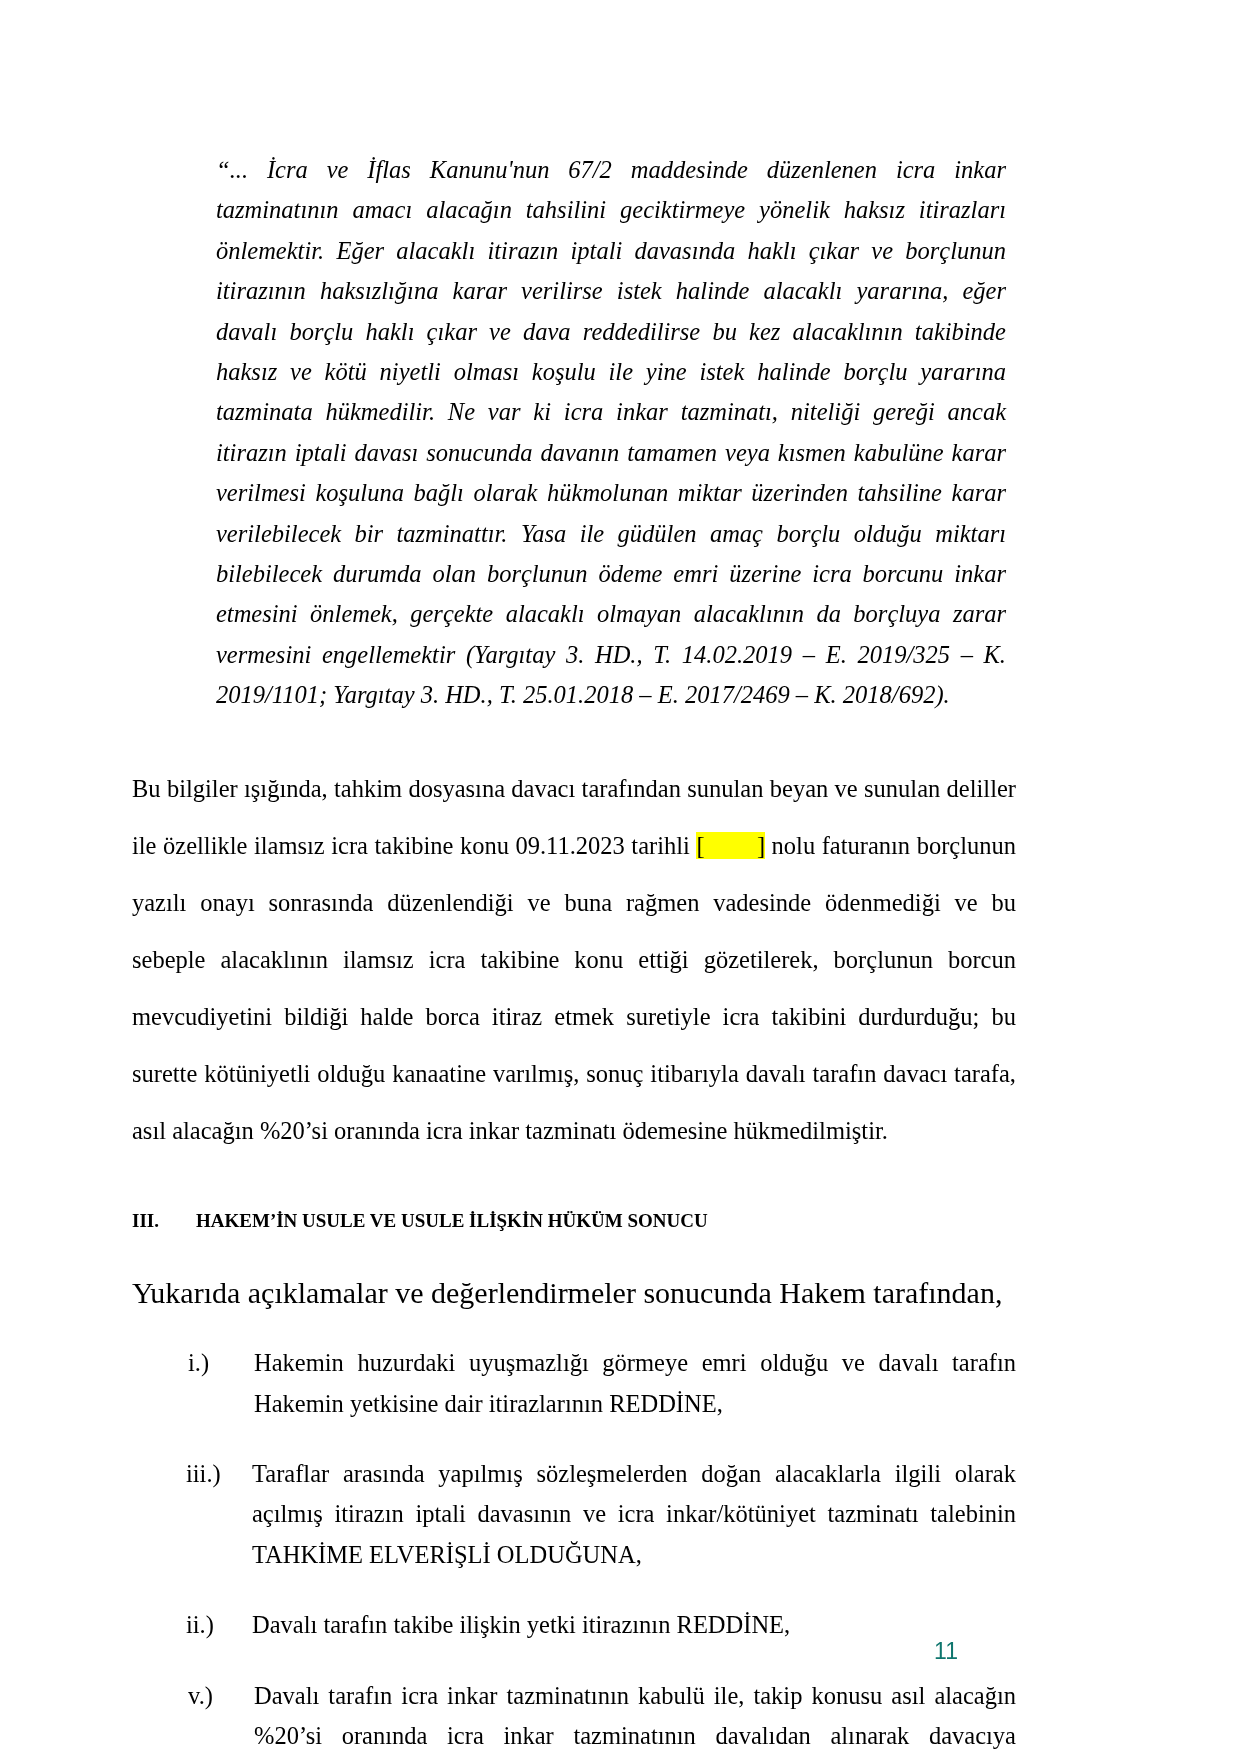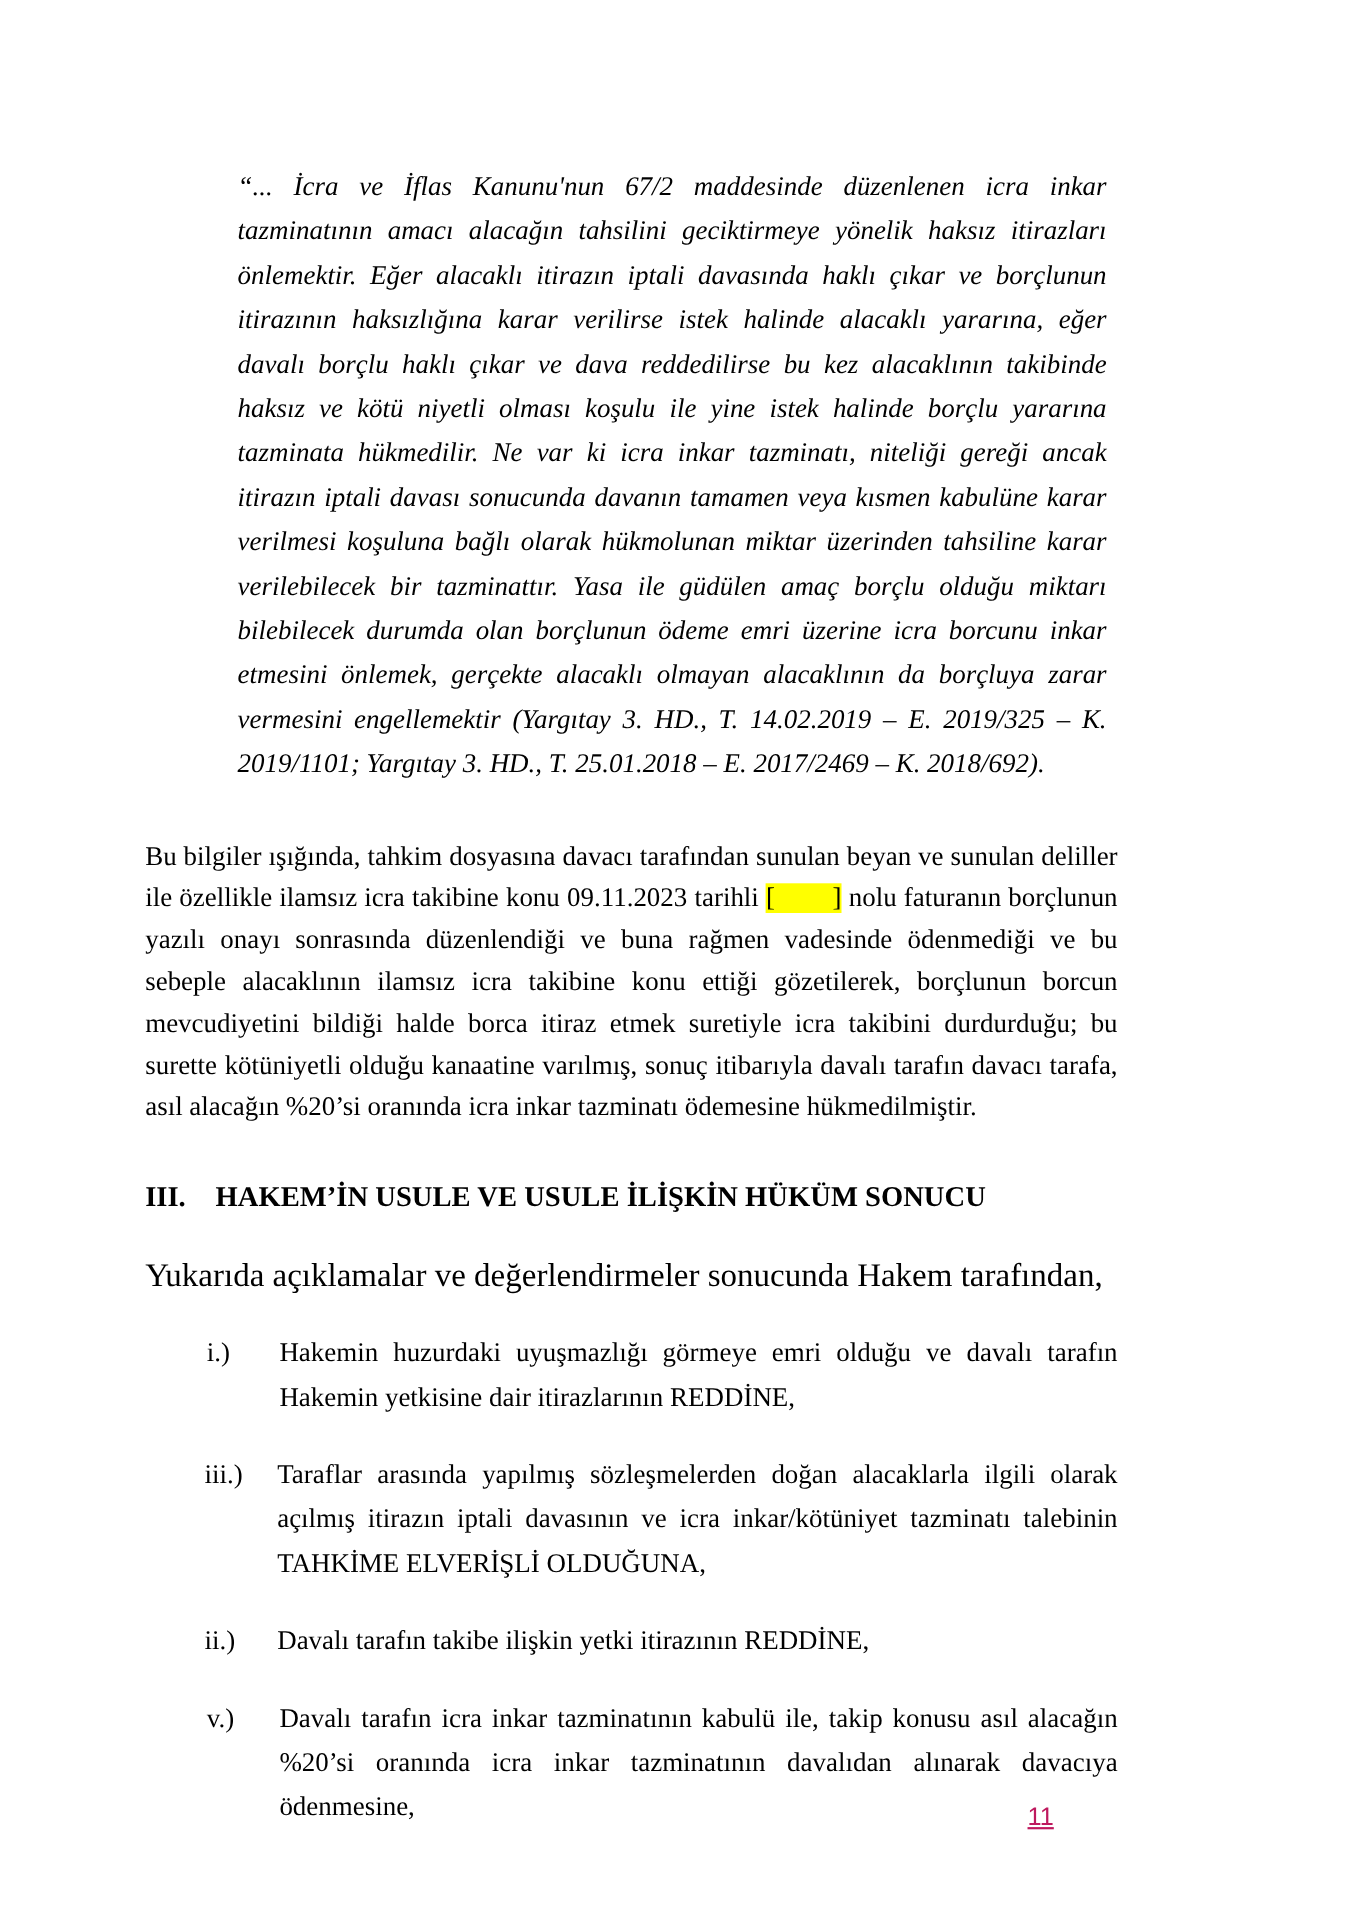--- a/index.html
+++ b/index.html
@@ -33,33 +33,33 @@
     text-align: justify;
     text-justify: inter-word;
   }
   .quote-block p { margin: 0; }
 
   
   .body-par {
     margin: 42px 0 0 0;
     width: 884px;
     font-size: 24.5px;
-    line-height: 38px;
+    line-height: 57px;
     text-align: justify;
     text-justify: inter-word;
   }
   .body-par.first { margin-top: 44px; }
 
   
   .heading {
     margin: 46px 0 0 0;
     width: 884px;
     display: flex;
     font-weight: bold;
-    font-size: 26px;
+    font-size: 19px;
     line-height: 32px;
   }
   .heading .num {
     width: 64px;
     flex: 0 0 64px;
   }
   .heading .txt { flex: 1; }
 
   .lead-par {
     margin: 36px 0 0 0;
@@ -104,22 +104,21 @@
   }
 
   
   .page-number {
     position: absolute;
     right: 126px;
     bottom: 92px;
     font-family: "Liberation Sans", "DejaVu Sans", sans-serif;
     font-size: 23px;
     line-height: 1;
-    color: #be185d;
-    text-decoration: underline;
+    color: #0f766e;
   }
 </style>
 </head>
 <body>
 
 <div class="page">
 
   <blockquote class="quote-block">
     <p>“... İcra ve İflas Kanunu'nun 67/2 maddesinde düzenlenen icra inkar tazminatının amacı alacağın tahsilini geciktirmeye yönelik haksız itirazları önlemektir. Eğer alacaklı itirazın iptali davasında haklı çıkar ve borçlunun itirazının haksızlığına karar verilirse istek halinde alacaklı yararına, eğer davalı borçlu haklı çıkar ve dava reddedilirse bu kez alacaklının takibinde haksız ve kötü niyetli olması koşulu ile yine istek halinde borçlu yararına tazminata hükmedilir. Ne var ki icra inkar tazminatı, niteliği gereği ancak itirazın iptali davası sonucunda davanın tamamen veya kısmen kabulüne karar verilmesi koşuluna bağlı olarak hükmolunan miktar üzerinden tahsiline karar verilebilecek bir tazminattır. Yasa ile güdülen amaç borçlu olduğu miktarı bilebilecek durumda olan borçlunun ödeme emri üzerine icra borcunu inkar etmesini önlemek, gerçekte alacaklı olmayan alacaklının da borçluya zarar vermesini engellemektir (Yargıtay 3. HD., T. 14.02.2019 – E. 2019/325 – K. 2019/1101; Yargıtay 3. HD., T. 25.01.2018 – E. 2017/2469 – K. 2018/692).</p>
   </blockquote>

